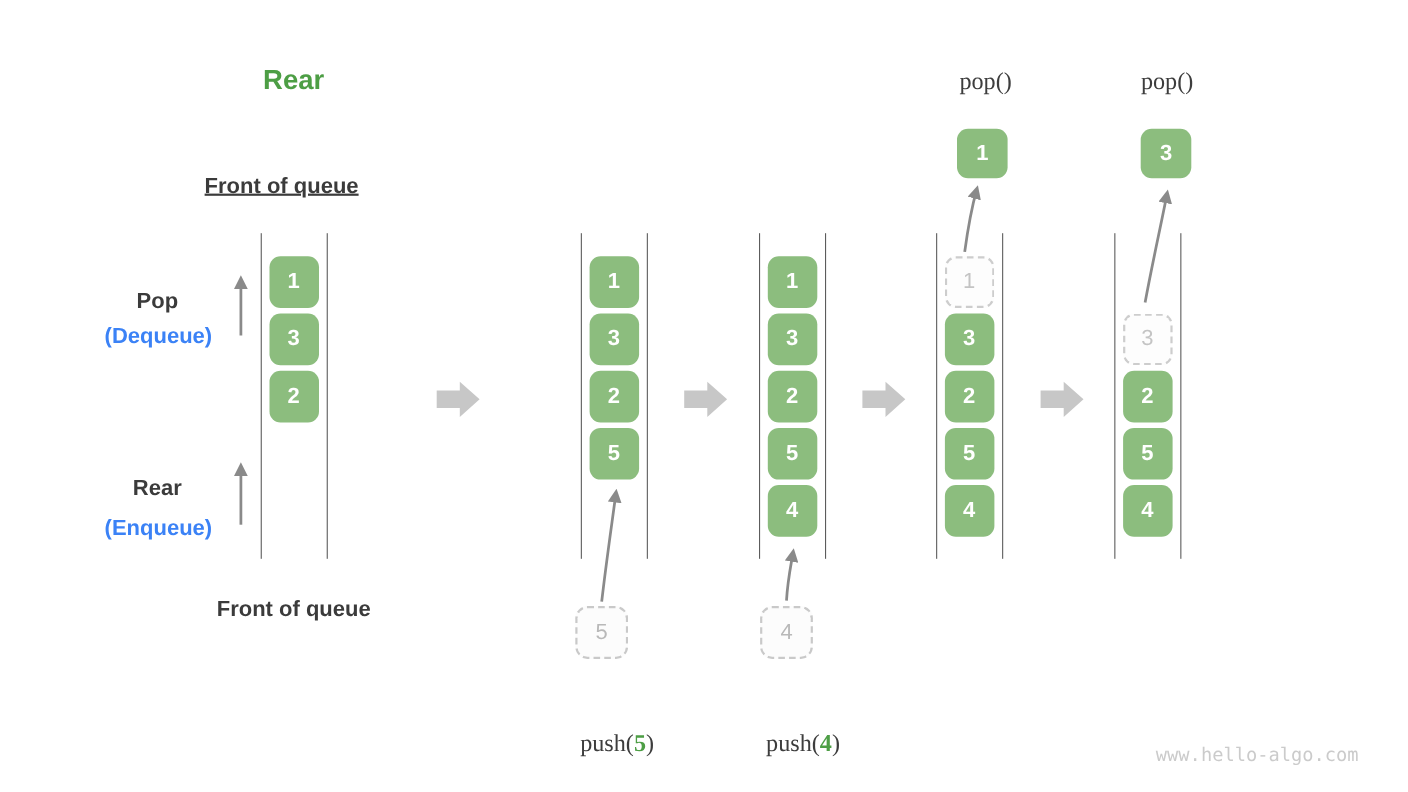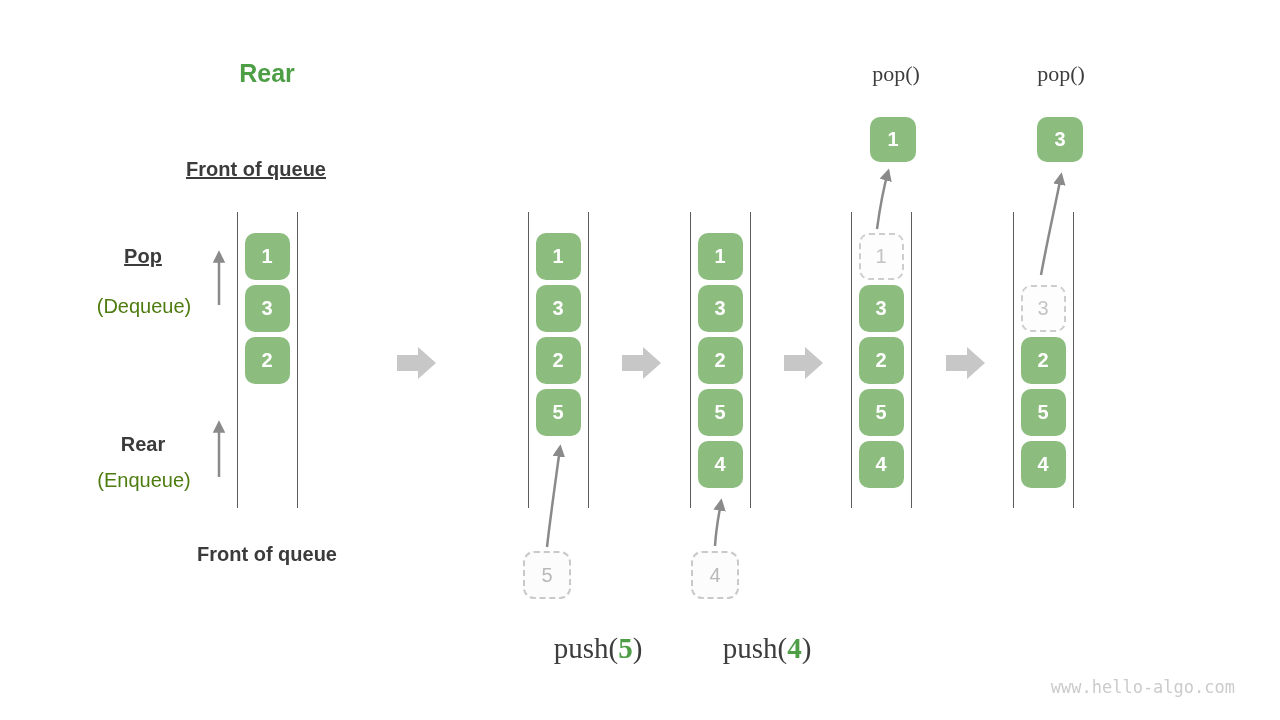--- a/index.html
+++ b/index.html
@@ -3,31 +3,31 @@
 <meta charset="utf-8">
 <style>
   html,body{margin:0;padding:0;background:#ffffff;}
   #canvas{position:relative;width:1280px;height:720px;background:#ffffff;overflow:hidden;
           font-family:"Liberation Sans",sans-serif;}
 
   .ctr{position:absolute;transform:translateX(-50%);white-space:nowrap;}
 
   .title{top:59px;left:267px;font-size:25px;font-weight:bold;color:#4d9e45;}
   .side-label{color:#3b3b3b;font-size:20px;font-weight:bold;}
-  .side-sub{color:#4d7c0f;font-size:20px;font-weight:normal;}
+  .side-sub{color:#3b82f6;font-size:20px;font-weight:bold;}
   .front{top:158px;left:256px;text-decoration:underline;}
   .rear{top:543px;left:267px;}
-  .pop-l{top:245px;left:143px;text-decoration:underline;}
+  .pop-l{top:263px;left:143px;}
   .deq-l{top:295px;left:144px;}
   .push-l{top:433px;left:143px;}
   .enq-l{top:469px;left:144px;}
 
   .mono{font-family:Liberation Serif, serif;color:#3d3d3d;}
   .op-pop{top:61px;font-size:22px;}
-  .op-push{top:632px;font-size:29px;margin-left:37px;}
+  .op-push{top:663px;font-size:22px;}
   .op-arg{color:#4d9e45;font-weight:bold;}
 
   .column{position:absolute;top:212px;height:296px;width:61px;box-sizing:border-box;
           border-left:1.5px solid #5c5c5c;border-right:1.5px solid #5c5c5c;}
   .c1{left:237px;} .c2{left:528px;} .c3{left:690px;} .c4{left:851px;} .c5{left:1013px;}
 
   .cell{position:absolute;left:6.5px;width:45px;height:47px;border-radius:10px;
         background:#8cbd7e;color:#ffffff;font-size:20px;font-weight:bold;
         display:flex;align-items:center;justify-content:center;}
   .s0{top:21px;} .s1{top:73px;} .s2{top:125px;} .s3{top:177px;} .s4{top:229px;}

